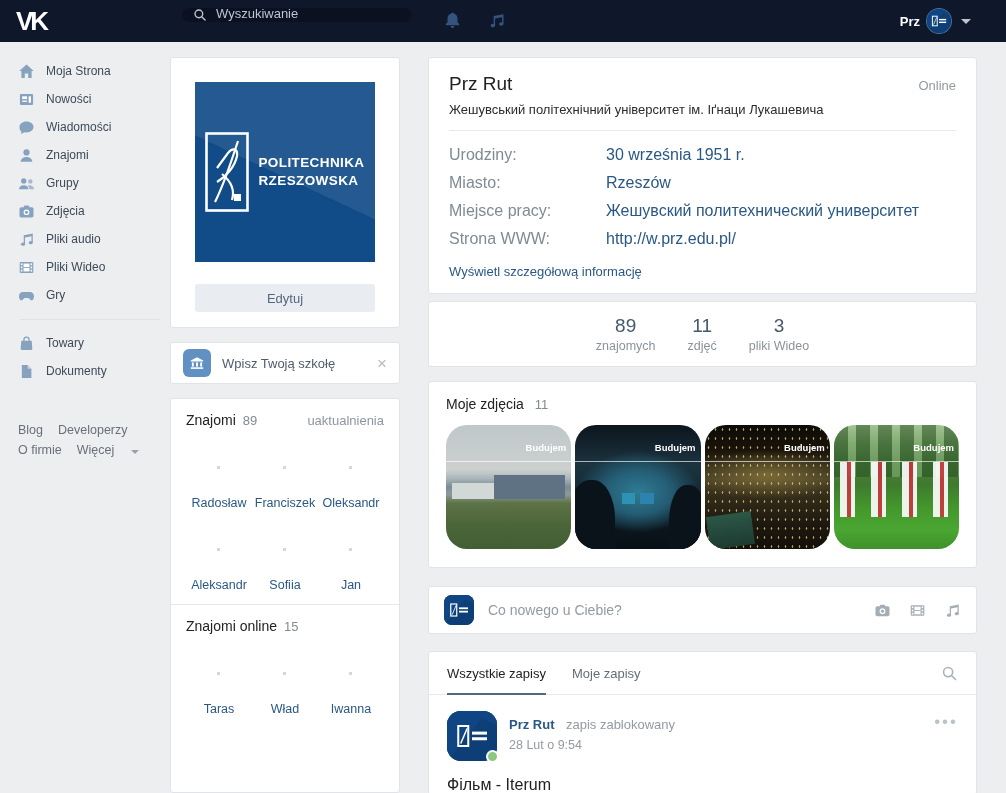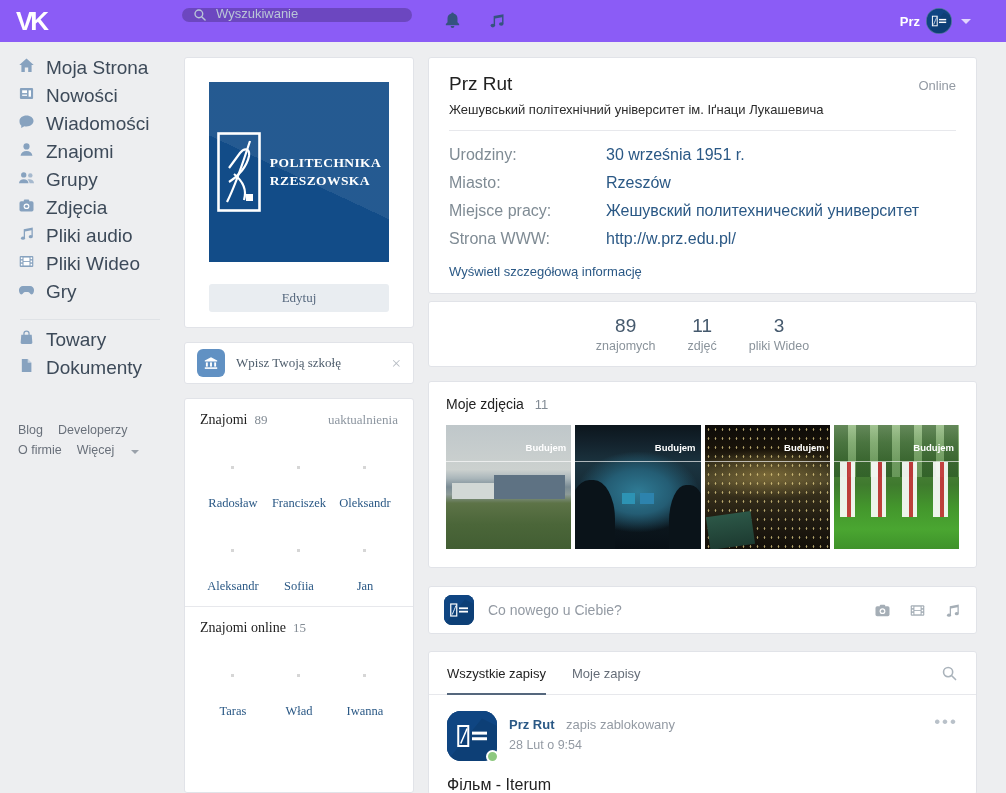--- a/index.html
+++ b/index.html
@@ -6,55 +6,55 @@
   html,body { margin:0; padding:0; }
   body {
     width:1006px; height:793px; position:relative; overflow:hidden;
     background:#edeef0;
     font-family:"Liberation Sans","DejaVu Sans",sans-serif;
     -webkit-font-smoothing:antialiased;
   }
   svg { display:block; }
 
   
-  .topbar { position:absolute; top:0; left:0; right:0; height:42px; background:#8b5cf6; z-index:20; }
+  .topbar { position:absolute; top:0; left:0; right:0; height:42px; background:#0f172a; z-index:20; }
   .vk-logo { position:absolute; left:16px; top:6px; color:#fff; font-size:26px; font-weight:bold; letter-spacing:-3px; cursor:pointer; }
   .tb-search { position:absolute; left:182px; top:8px; width:230px; height:14px; border-radius:14px;
     background:rgba(0,0,0,.22); display:flex; align-items:flex-end; padding:0 11px; color:#b9c5d7; }
   .tb-search svg { width:14px; height:14px; flex:none; margin-right:7px; }
   .tb-search input { background:transparent; border:0; outline:0; width:100%; font-size:13px; color:#e8eef6;
     font-family:"Liberation Sans","DejaVu Sans",sans-serif; }
   .tb-search input::placeholder { color:#b9c5d7; opacity:1; }
   .tb-ic { position:absolute; top:11px; width:19px; height:19px; color:#35537f; cursor:pointer; }
   .tb-bell { left:443px; }
   .tb-note { left:487px; }
   .tb-name { position:absolute; right:86px; top:14px; color:#fff; font-size:13px; font-weight:bold; cursor:pointer;margin-left:6px; }
   .tb-ava { position:absolute; right:54px; top:8px; width:26px; height:26px; border-radius:50%;
     background:#0d3f76; overflow:hidden; cursor:pointer; border:1px solid rgba(255,255,255,.25); }
   .tb-chev { position:absolute; right:35px; top:19px; width:0; height:0; cursor:pointer;
     border-left:5px solid transparent; border-right:5px solid transparent; border-top:5px solid rgba(255,255,255,.75); }
 
   .mini-logo { width:100%; height:100%; }
 
   
   .sidebar { position:absolute; left:0; top:42px; width:182px; padding:15px 0 0 18px; }
-  .nav-item { display:flex; align-items:flex-start; height:28px; gap:11px; font-size:19px; color:#3d4a59; cursor:pointer; white-space:nowrap; }
+  .nav-item { display:flex; align-items:center; height:28px; gap:11px; font-size:12px; color:#3d4a59; cursor:pointer; white-space:nowrap; }
   .nav-ic { width:17px; height:17px; color:#87a2bf; flex:none; }
   .nav-ic svg { width:100%; height:100%; }
   .nav-divider { height:1px; background:#dfe2e6; margin:10px 22px 9px 2px; }
   .side-footer { position:absolute; left:18px; top:420px; font-size:12.5px; color:#69707a; line-height:20px; }
   .side-footer span { cursor:pointer; margin-right:15px; }
   .sf-chev { display:inline-block; width:0; height:0; border-left:4px solid transparent; border-right:4px solid transparent;
     border-top:4px solid #9aa1aa; margin-left:2px; }
 
   
   .card { background:#fff; border:1px solid #e1e3e8; border-radius:3px; }
 
   
-  .mid { position:absolute; left:184px; top:57px; width:230px;font-family:Liberation Serif, serif; }
+  .mid { position:absolute; left:170px; top:57px; width:230px; }
   .photo-card { padding:24px 24px 15px; }
   .profile-pic { width:180px; height:180px; background:#124c88; position:relative; overflow:hidden;
     display:flex; align-items:center; justify-content:center; gap:9px; cursor:pointer; }
   .profile-pic::before { content:''; position:absolute; inset:0;
     background:linear-gradient(205deg, rgba(255,255,255,.08) 0 52%, transparent 52%); }
   .pr-mono { width:44px; height:80px; position:relative; }
   .pr-text { color:#fff; font-weight:bold; font-size:13.5px; line-height:18px; letter-spacing:.4px; position:relative; }
   .edit-btn { margin-top:22px; height:28px; background:#e9edf1; border-radius:3px; display:flex; align-items:center;
     justify-content:center; font-size:13px; color:#55677d; cursor:pointer; }
 
@@ -94,21 +94,21 @@
 
   .counts-card { margin-top:7px; height:66px; flex:none; display:flex; align-items:center; justify-content:center; gap:28px; }
   .counter { text-align:center; cursor:pointer; padding:0 2px; }
   .c-num { font-size:19px; color:#45596d; }
   .c-label { font-size:12.5px; color:#8a939b; margin-top:2px; }
 
   .photos-card { margin-top:14px; padding:14px 17px 18px; flex:none; }
   .ph-head { font-size:14px; color:#222; }
   .ph-count { color:#828b94; margin-left:7px; font-size:13px; }
   .ph-row { display:flex; gap:4px; margin-top:13px; }
-  .ph { flex:1; height:124px; position:relative; overflow:hidden; cursor:pointer; }
+  .ph { flex:1; height:124px; position:relative; overflow:hidden; cursor:pointer;border-radius:21px; }
   .wm { position:absolute; top:14%; right:5px; color:#fff; font-size:9.5px; font-weight:bold; z-index:3; }
   .wm-line { position:absolute; top:29%; left:0; right:0; height:1px; background:rgba(255,255,255,.65); z-index:3; }
 
   .ph1 { background:linear-gradient(180deg,#bfc7ca 0%,#ccd1cf 36%,#aab6ba 43%,#7a8b94 50%,#8d9b98 56%,#5d7347 63%,#4b6639 80%,#425e33 100%); }
   .ph1 .b1 { position:absolute; left:5%; top:47%; width:33%; height:13%; background:#d2d8d5; }
   .ph1 .b2 { position:absolute; left:38%; top:40%; width:57%; height:20%; background:#5e7283; }
   .ph2 { background:
     radial-gradient(ellipse 62% 42% at 50% 54%,#2f7b95 0%,#245d74 42%,rgba(18,40,52,0) 78%),
     linear-gradient(180deg,#0c161d 0%,#13222c 14%,#1b3440 32%,#132631 60%,#0b151c 84%,#081016 100%); }
   .ph2 .s1 { position:absolute; left:-6%; top:44%; width:38%; height:70%; background:#0a1319; border-radius:45% 45% 0 0; }

